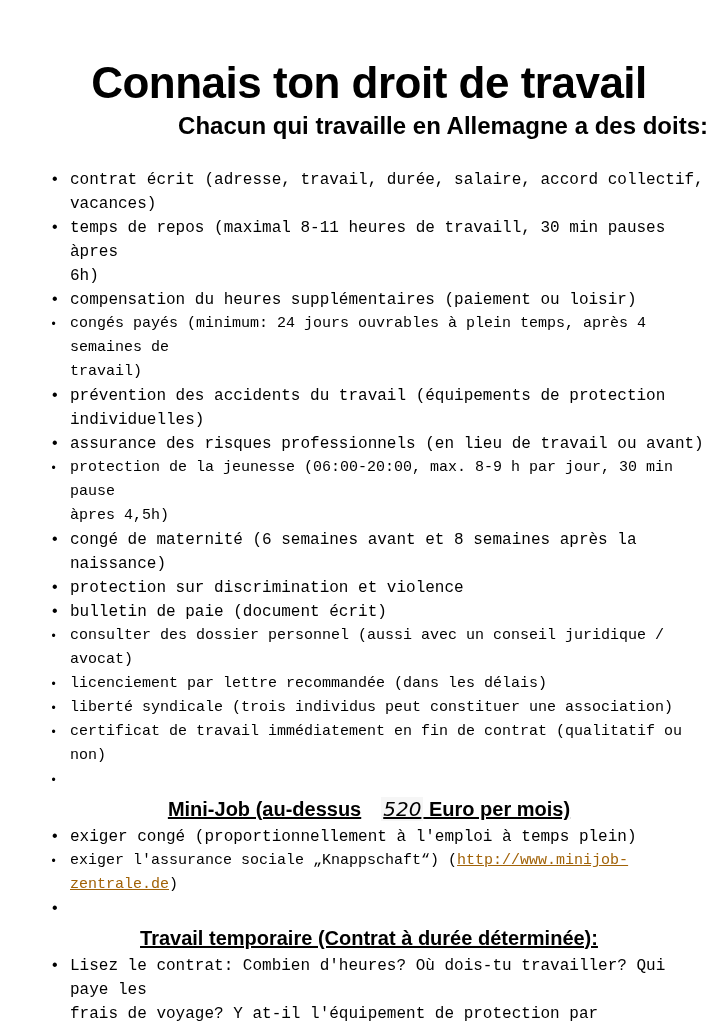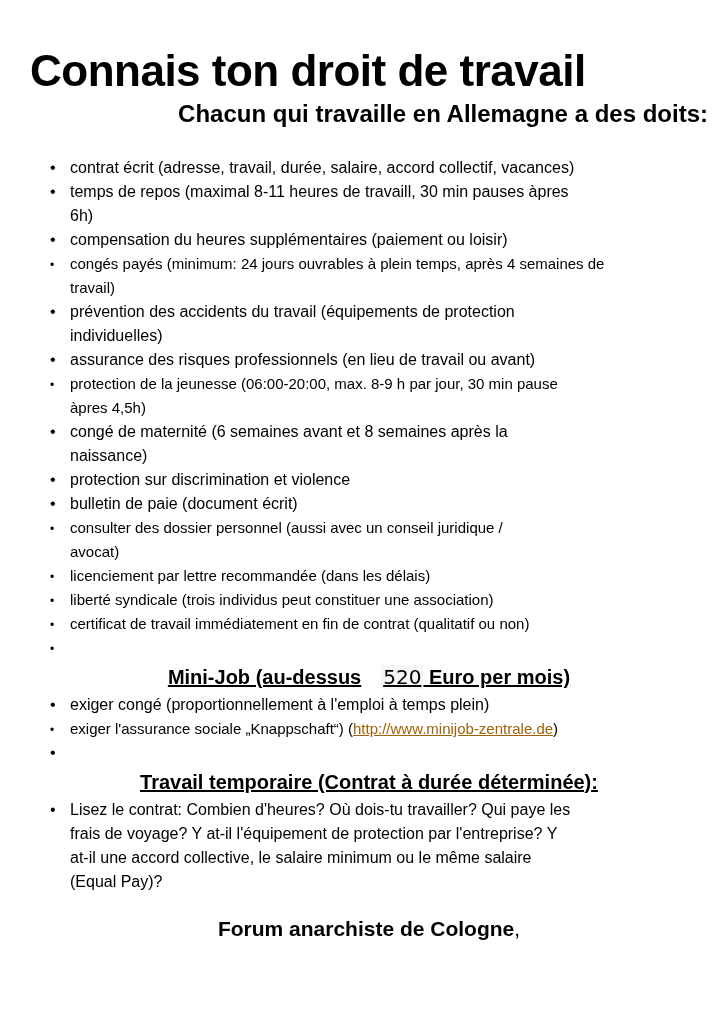--- a/index.html
+++ b/index.html
@@ -8,21 +8,22 @@
     box-sizing:border-box;
     width:724px;height:1024px;
     padding:26px 16px 0 30px;
     font-family:"Liberation Sans",sans-serif;
     color:#000;
     background:#fff;
   }
   .title{
     font-size:44px;
     font-weight:bold;
-    margin:22px 0 6px 0;
+    text-align:center;
+    margin:34px 0 6px 0;
     letter-spacing:-0.5px;
     line-height:1.05;
   }
   .subtitle{
     font-size:24px;
     font-weight:bold;
     text-align:right;
     margin:0 0 28px 0;
   }
   ul.flyer-list{
@@ -30,20 +31,21 @@
     margin:0;
     padding:0 0 0 18px;
   }
   ul.flyer-list li{
     position:relative;
     padding-left:22px;
     font-size:16px;
     line-height:24px;
     white-space:pre-wrap;
     min-height:24px;
+    font-family:Liberation Mono, monospace;
   }
   ul.flyer-list li::before{
     content:"\2022";
     position:absolute;
     left:2px;
     top:0;
   }
   ul.flyer-list li.small{
     font-size:15px;
   }
@@ -58,20 +60,21 @@
     text-decoration:underline;
     line-height:26px;
     margin:4px 0 3px 0;
   }
   .amount{
     font-family:"DejaVu Sans",sans-serif;
     font-weight:normal;
     background:#f6f6f6;
     padding:0 2px;
     margin-left:20px;
+    font-style:italic;
   }
   a.ext-link{
     color:#2a36a8;
     text-decoration:underline;
     cursor:pointer;
   }
   .footer{
     text-align:center;
     margin-top:22px;
     font-size:21px;

